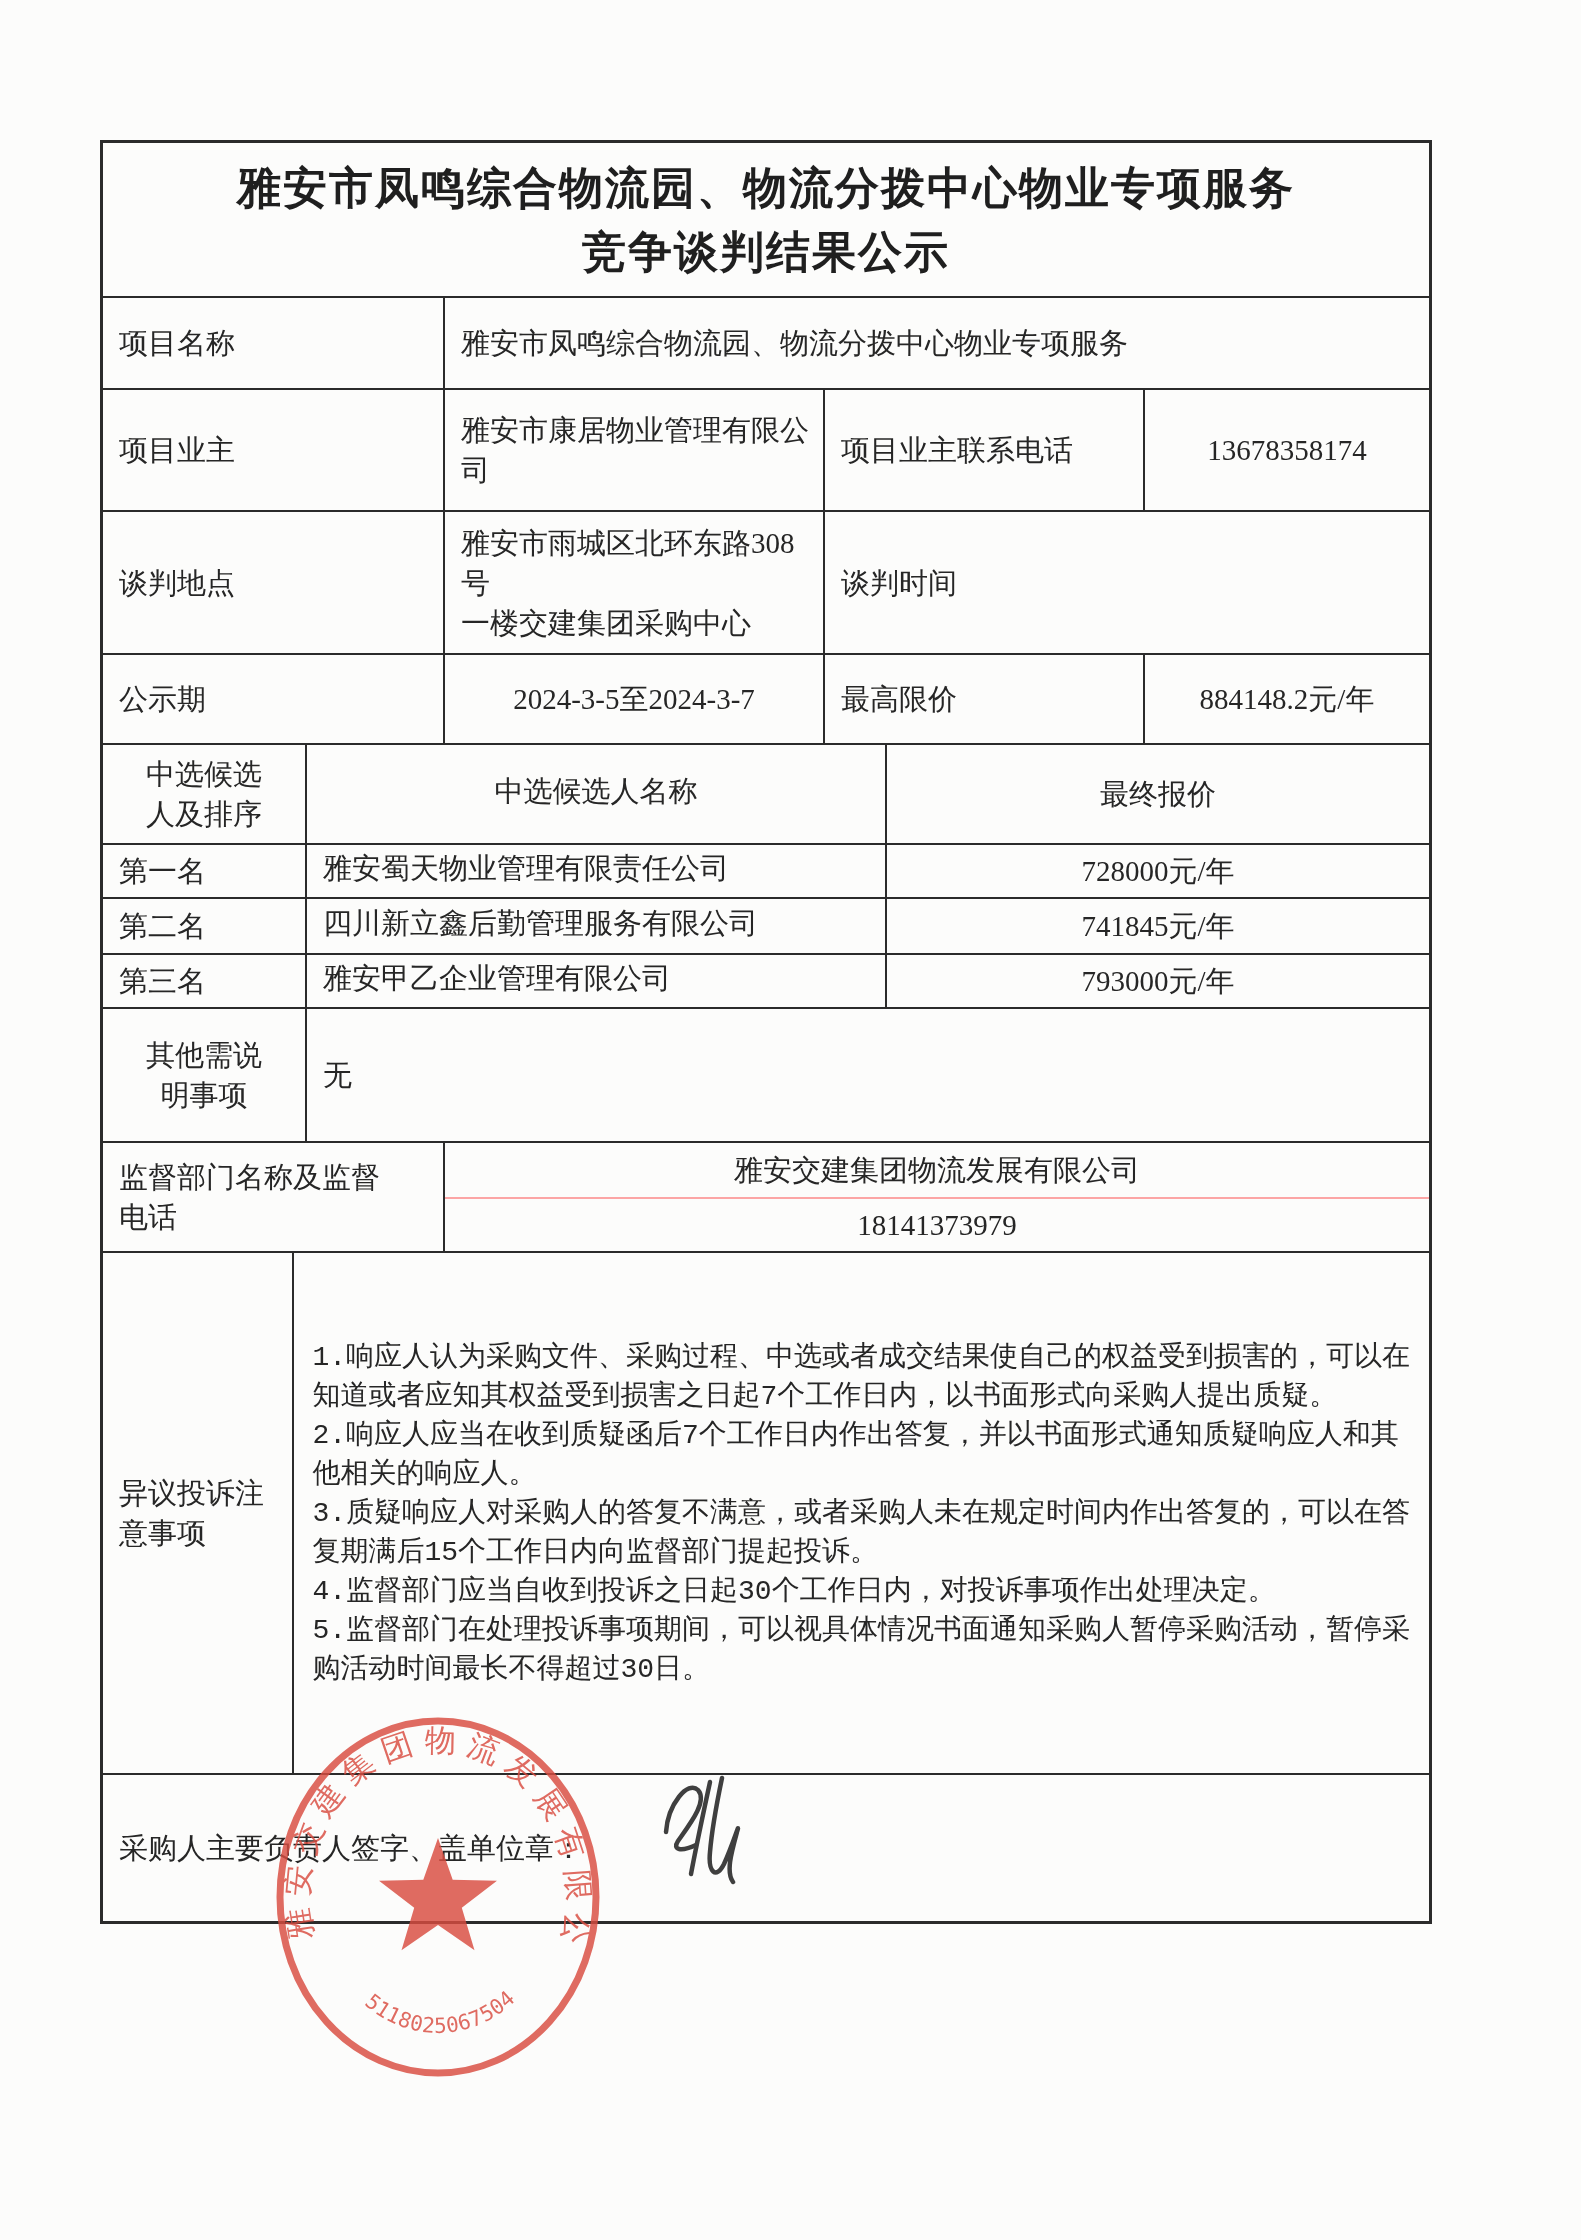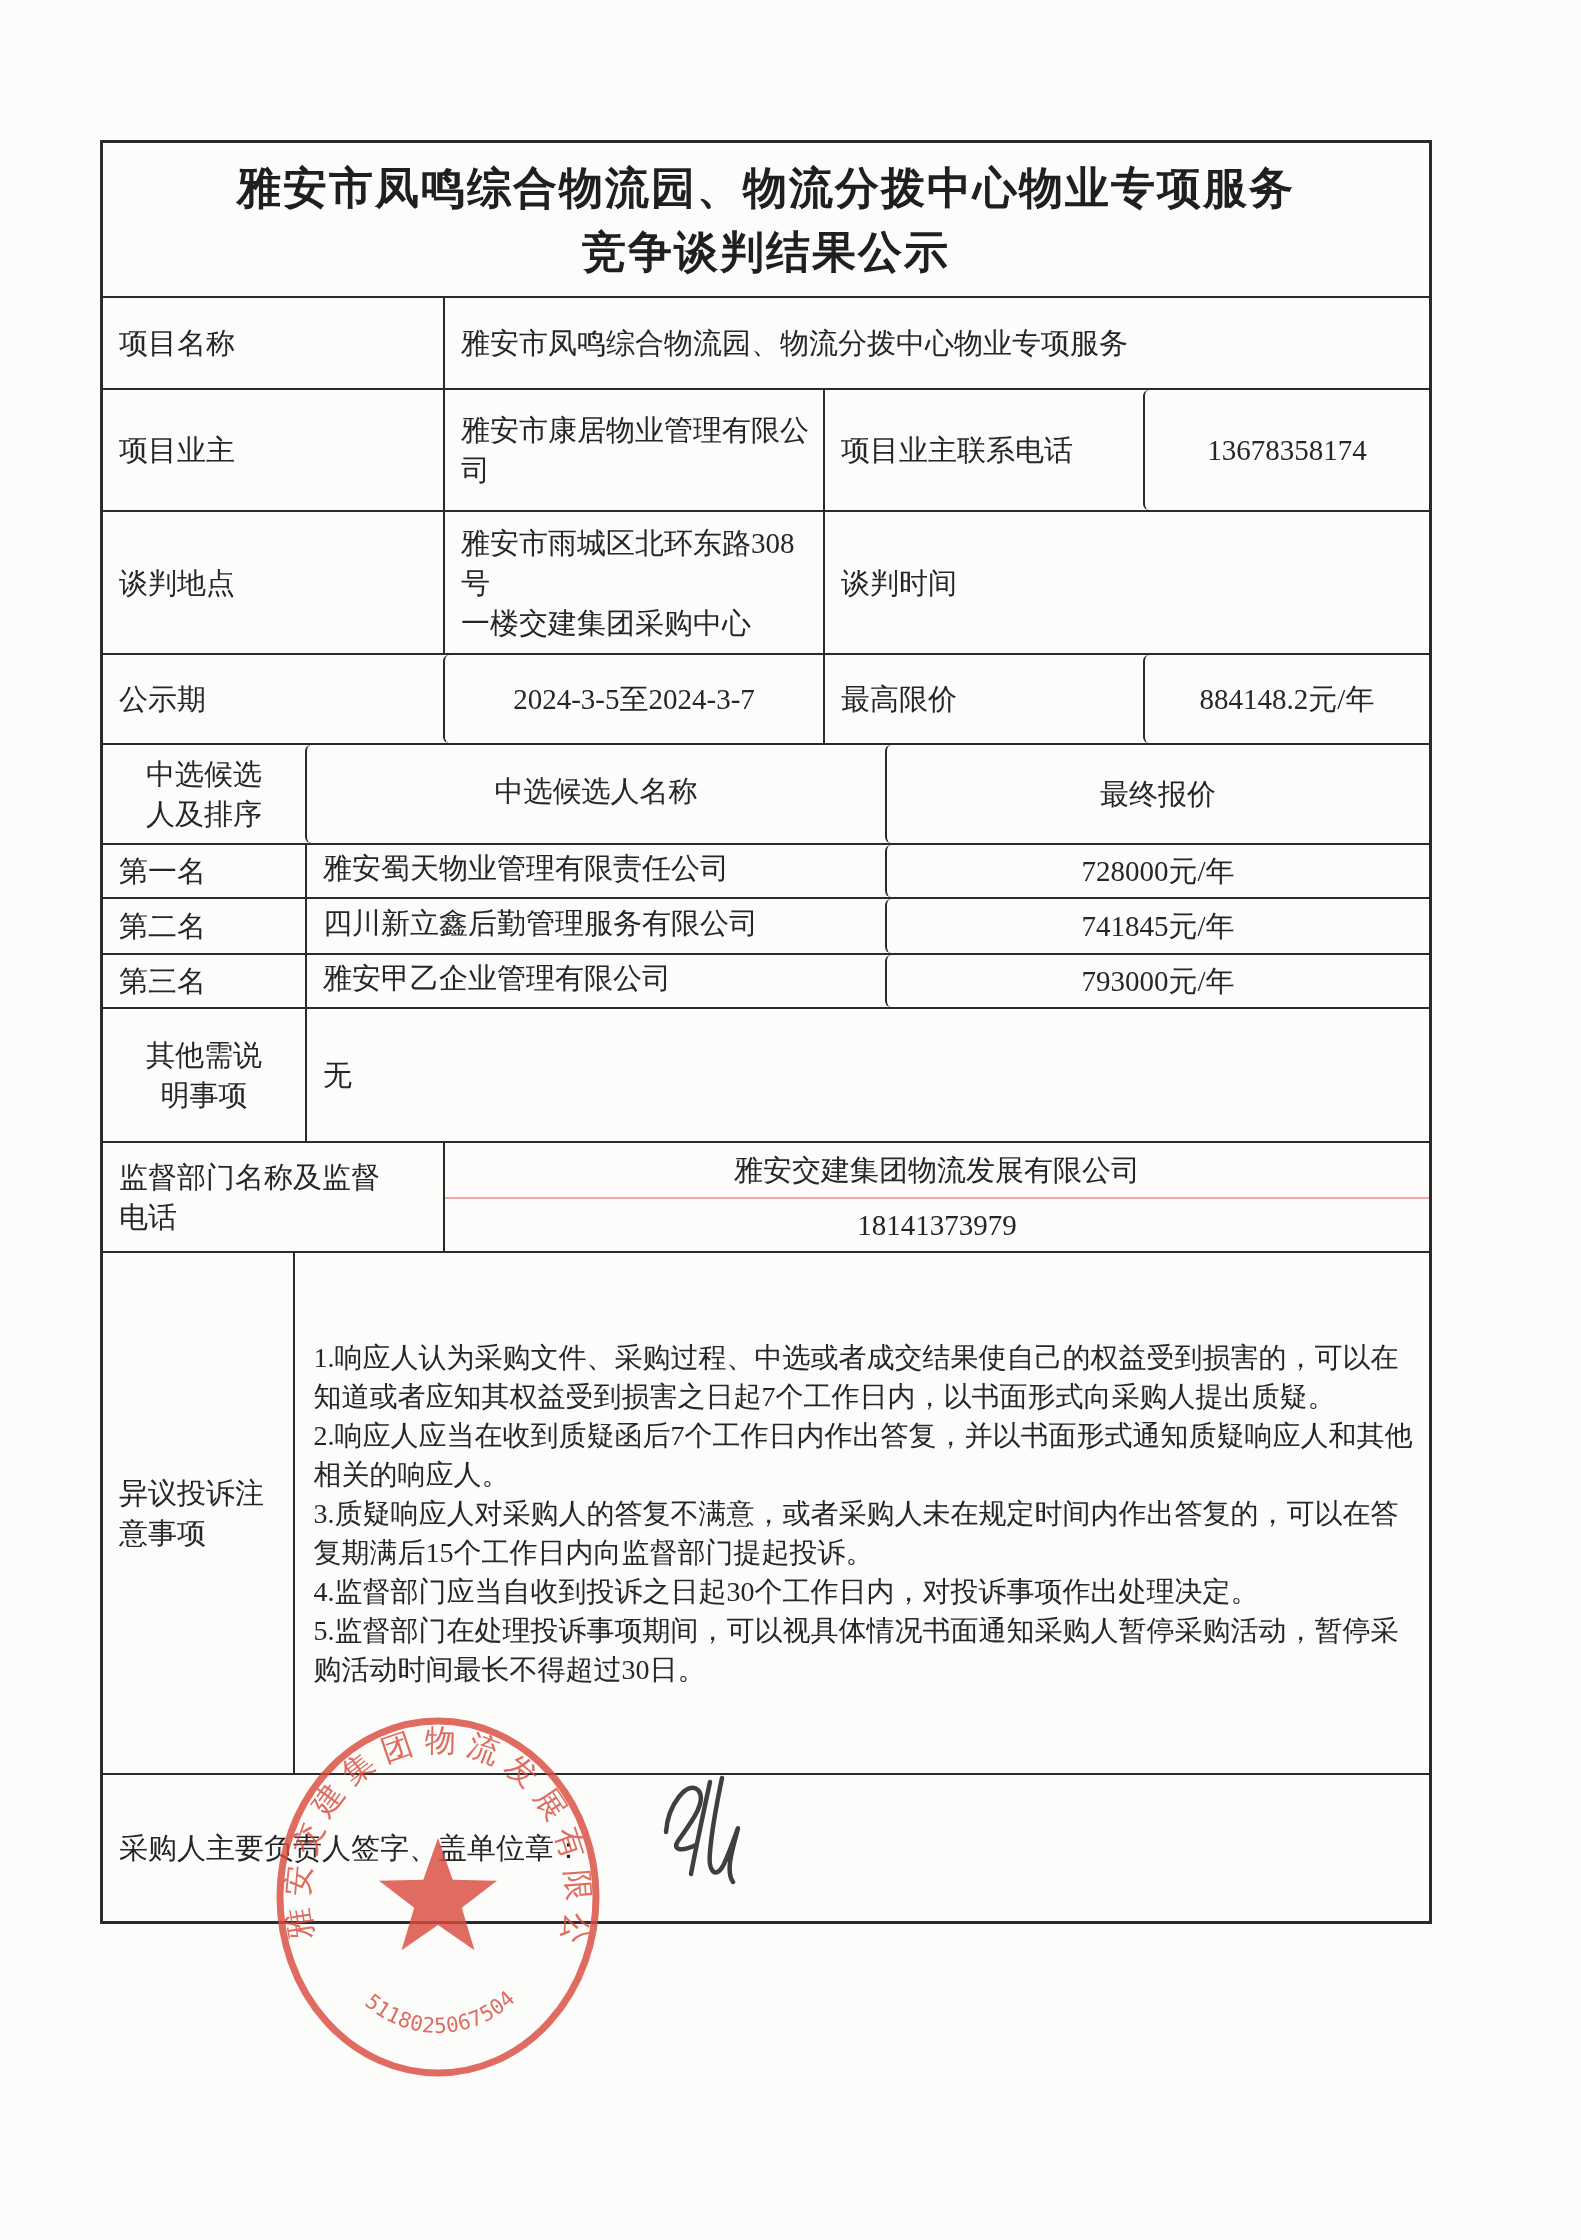--- a/index.html
+++ b/index.html
@@ -14,38 +14,38 @@
   .doc-table {
     position: absolute; left: 100px; top: 140px; width: 1332px;
     border: 3px solid #2b2b2b; background: transparent;
   }
   .row { display: flex; width: 100%; }
   .row + .row { border-top: 2px solid #2b2b2b; }
   .cell { display: flex; align-items: center; font-size: 29px; line-height: 40px; }
   .cell + .cell { border-left: 2px solid #2b2b2b; }
   .flex1 { flex: 1 1 auto; min-width: 0; }
   .pad-l { padding-left: 16px; padding-right: 10px; }
-  .center { justify-content: center; text-align: center; border-radius: 6px; }
+  .center { justify-content: center; text-align: center; }
   .vcol { flex-direction: column; justify-content: center; }
   .vcol.left-text { align-items: flex-start; }
   .title-row {
     height: 153px; flex-direction: column; justify-content: center; align-items: center;
     font-family: "Liberation Sans", "DejaVu Sans", sans-serif;
     font-weight: bold; font-size: 44px; line-height: 64px; letter-spacing: 2px;
     color: #1f1f1f; text-align: center;
   }
   .w-label  { width: 340px; }
   .w-val1   { width: 380px; }
   .w-label2 { width: 320px; }
   .w-rank   { width: 202px; }
   .w-name   { width: 580px; font-family: Liberation Mono, monospace; }
   .sub { height: 50%; width: 100%; display: flex; align-items: center; justify-content: center; font-size: 29px; }
   .sub + .sub { border-top: 2px solid #fca5a5; font-family: Liberation Serif, serif; }
   .sub-wrap { flex-direction: column; padding: 0; }
-  .obj-text { padding: 0 12px 0 18px; font-size: 28px; line-height: 39px; }
+  .obj-text { padding: 0 12px 0 18px; font-size: 28px; line-height: 39px; font-family: Liberation Mono, monospace; }
   .obj-text div { width: 100%; }
   .sig-row { height: 148px; position: relative; }
   .seal-svg { position: absolute; left: 266px; top: 1708px; width: 344px; height: 378px; z-index: 5; opacity: 0.82; }
   .sig-svg  { position: absolute; left: 648px; top: 1768px; width: 130px; height: 126px; z-index: 4; }
 </style>
 </head>
 <body>
 
 <div class="page">
   <div class="doc-table">

